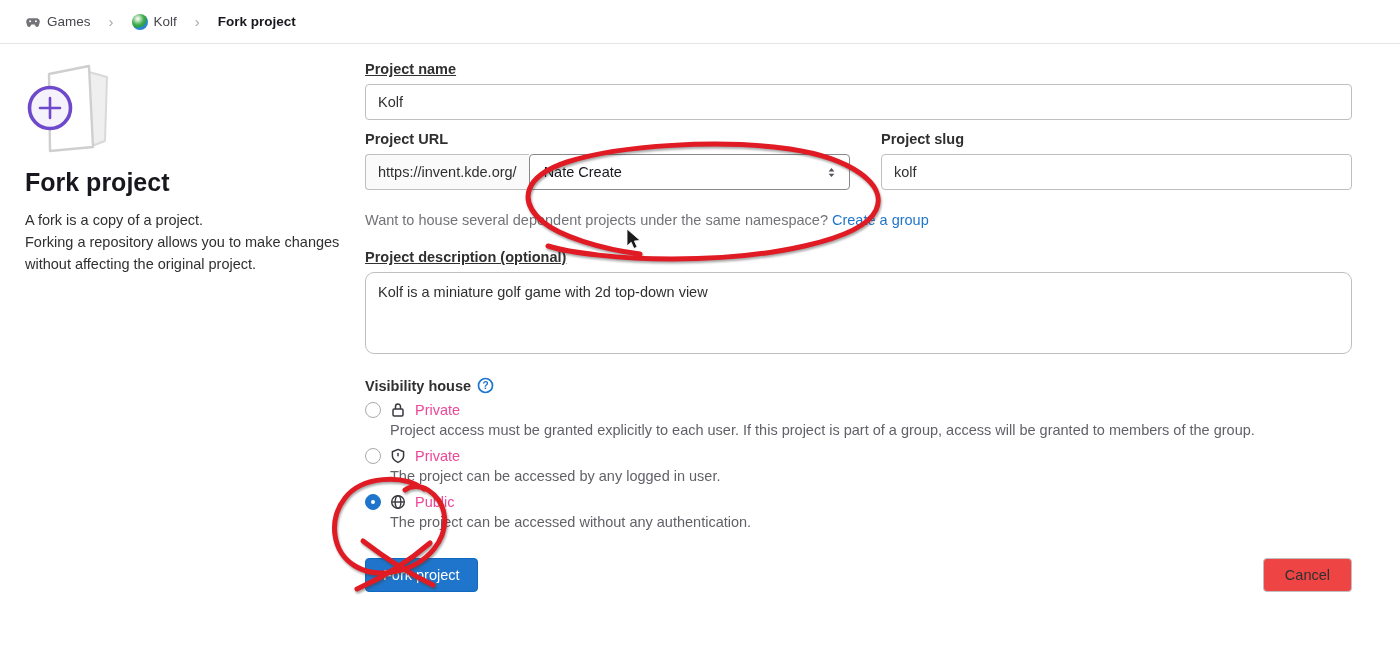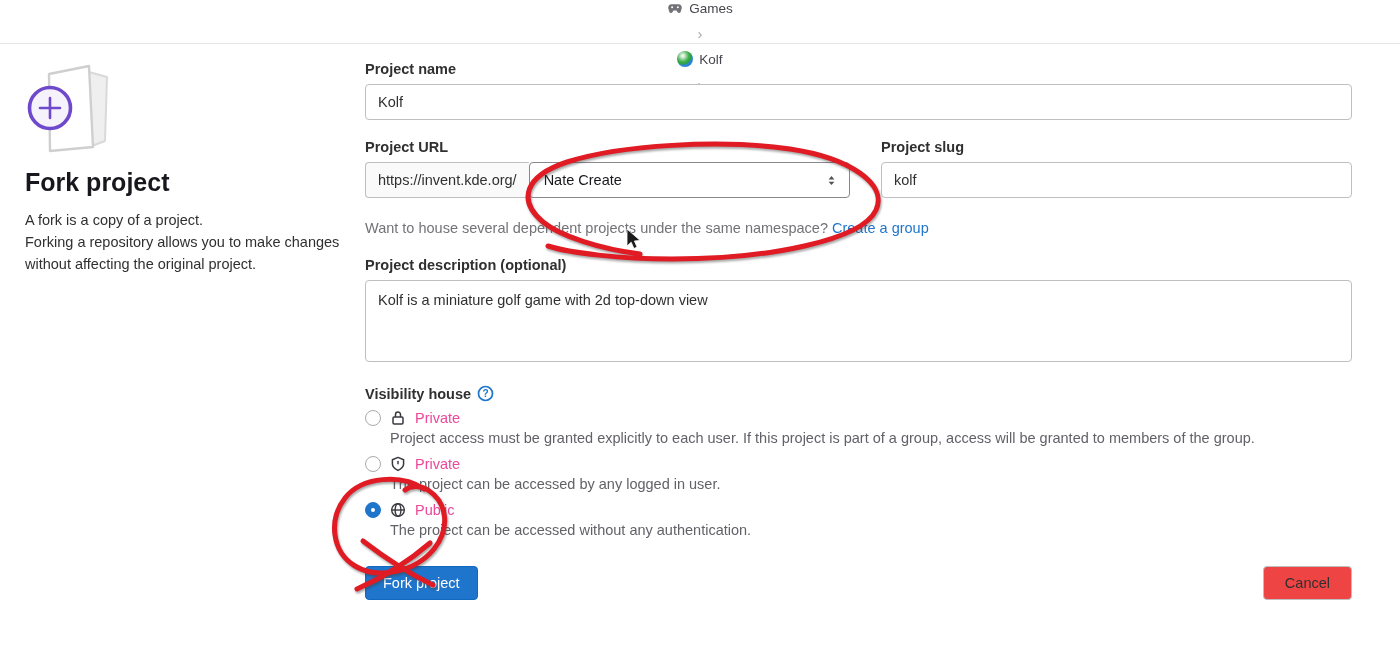--- a/index.html
+++ b/index.html
@@ -3,22 +3,22 @@
 <meta charset="utf-8">
 <style>
   html,body{margin:0;padding:0;}
   body{
     width:1400px;height:666px;overflow:hidden;background:#fff;
     font-family:"Liberation Sans","DejaVu Sans",sans-serif;
     color:#303030;font-size:14.5px;position:relative;
   }
   
   .crumb-bar{
-    height:44px;display:flex;align-items:center;gap:10px;
-    padding:0 25px;border-bottom:1px solid #e6e6e6;box-sizing:border-box;flex-direction:column;
+    height:44px;display:flex;align-items:center;gap:17px;
+    padding:0 25px;border-bottom:1px solid #e6e6e6;box-sizing:border-box;
   }
   .crumb-bar .sep{color:#a8a7ad;font-size:15px;line-height:1;padding:0 1px;}
   .crumb{display:flex;align-items:center;gap:6px;color:#48464c;font-size:13.5px;cursor:pointer;}
   .crumb.current{font-weight:bold;color:#18171d;}
   .crumb-icon{width:16px;height:16px;display:inline-block;flex:0 0 16px;}
   .kolf-avatar{
     width:16px;height:16px;border-radius:50%;
     background:radial-gradient(circle at 36% 30%, #ffffff 0%, #cfe9cf 12%, #3fae4e 40%, #2e9e44 55%, #2b87d8 62%, #1b6ec0 100%);
   }
   
@@ -28,39 +28,39 @@
   
   .fork-illustration{margin:2px 0 10px 0;}
   .left-title{font-size:25px;font-weight:bold;color:#18171d;margin:8px 0 12px 0;}
   .left-desc{margin:0;line-height:22px;color:#303030;}
   
   label.f-label{display:block;font-weight:bold;color:#303030;margin-bottom:7px;font-size:14.5px;}
   .text-input{
     box-sizing:border-box;width:100%;height:36px;border:1px solid #bfbfbf;border-radius:4px;
     padding:0 12px;font-size:14.5px;color:#303030;font-family:inherit;background:#fff;outline:none;
   }
-  .fg{margin-bottom:19px;}
+  .fg{margin-bottom:11px;text-decoration:underline;}
   .row2{display:flex;gap:31px;margin-bottom:0;}
   .url-group{flex:0 0 485px;}
   .slug-group{flex:1;min-width:0;}
   .input-group{display:flex;}
   .url-prefix{
     box-sizing:border-box;height:36px;line-height:34px;padding:0 12px;background:#fafafa;
     border:1px solid #bfbfbf;border-right:none;border-radius:4px 0 0 4px;color:#303030;white-space:nowrap;
   }
   .ns-select{
     box-sizing:border-box;flex:1;height:36px;border:1px solid #89888d;border-radius:4px;
     background:#fff;display:flex;align-items:center;justify-content:space-between;
     padding:0 10px 0 14px;cursor:pointer;color:#18171d;
   }
   .hint-line{margin:22px 0 0 0;color:#737278;}
   .hint-line a{color:#1f75cb;text-decoration:none;cursor:pointer;}
   .desc-group{margin-top:21px;}
   .desc-area{
-    box-sizing:border-box;width:100%;height:82px;border:1px solid #bfbfbf;border-radius:4px;
+    box-sizing:border-box;width:100%;height:82px;border:1px solid #bfbfbf;border-radius:9px;
     padding:9px 12px;font-size:14.5px;font-family:inherit;color:#303030;resize:none;outline:none;line-height:20px;
   }
   
   .vis{margin-top:20px;}
   .vis-head{display:flex;align-items:center;gap:6px;margin-bottom:8px;}
   .vis-head .f-label{margin:0;}
   .vis-option{margin-bottom:8px;}
   .vis-row{display:flex;align-items:center;gap:9px;}
   .radio{
     width:16px;height:16px;border-radius:50%;border:1px solid #aaa;background:#fff;

